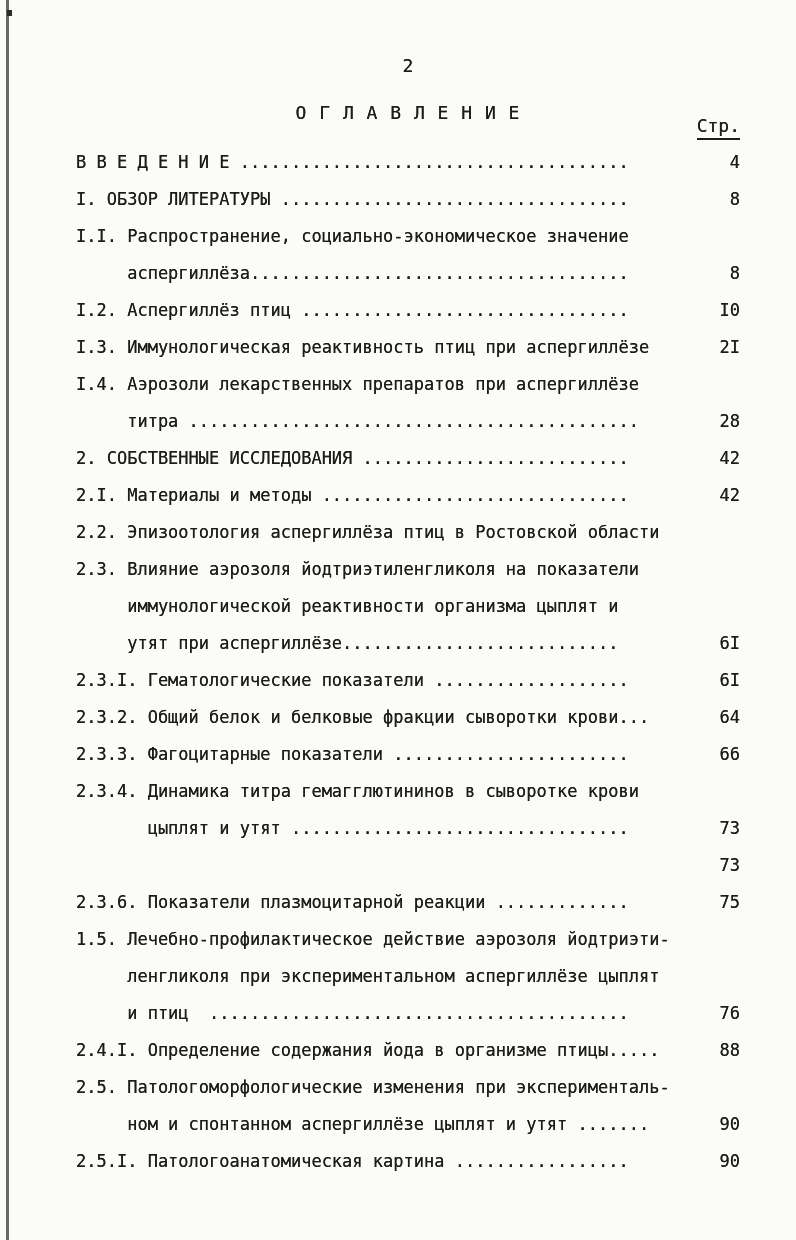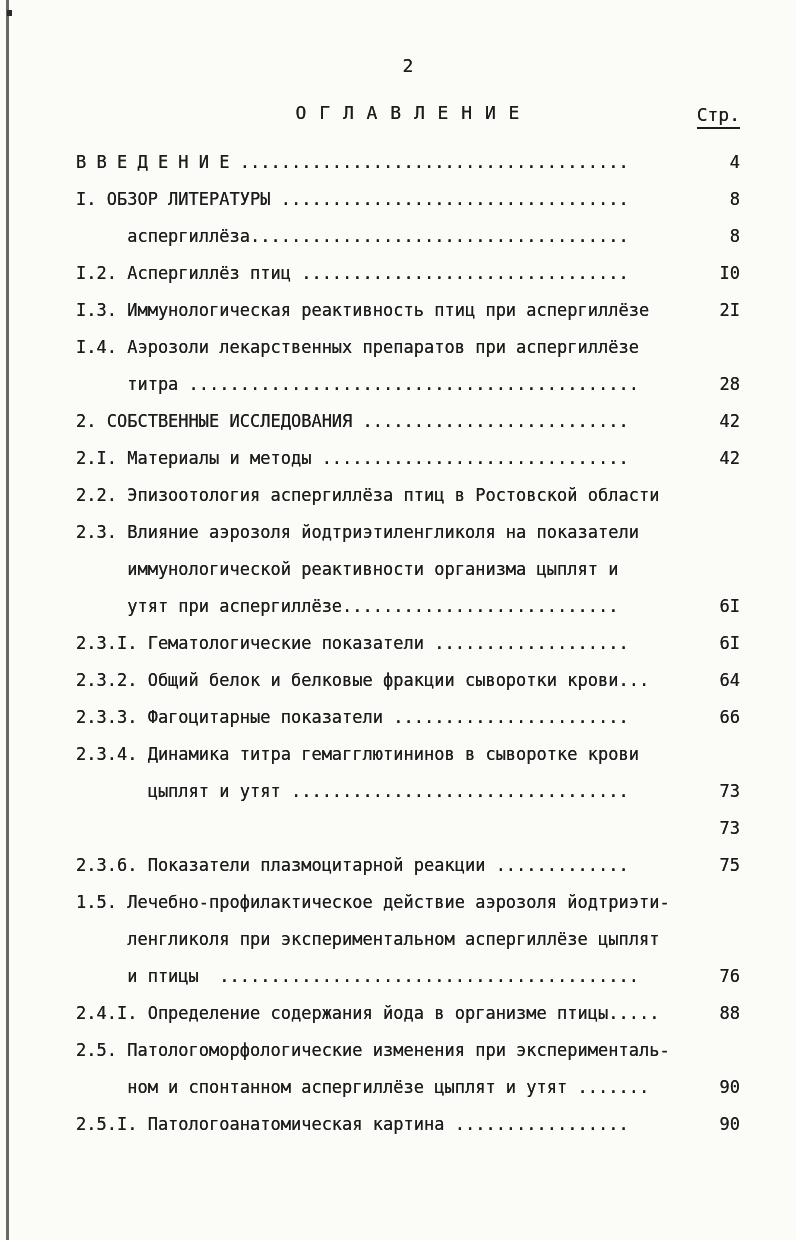--- a/index.html
+++ b/index.html
@@ -43,21 +43,21 @@
   }
   .toc-title {
     position: absolute;
     left: 50%;
     transform: translateX(-50%);
     letter-spacing: 1px;
     white-space: pre;
   }
   .page-col-header {
     position: absolute;
-    right: 0; top: 2px;
+    right: 0; top: 13px;
     border-bottom: 2px solid #1c1c1c;
     padding-bottom: 2px;
   }
   .toc-list { margin-top: 10px; }
   .toc-line {
     display: flex;
     align-items: flex-end;
     font-size: 17px;
     line-height: 37px;
     white-space: pre;
@@ -92,20 +92,24 @@
   <div class="toc-list">
       <div class="toc-line">
     <span class="toc-text">В В Е Д Е Н И Е ......................................</span>
     <span class="toc-page">4</span>
   </div>
       <div class="toc-line">
     <span class="toc-text">I. ОБЗОР ЛИТЕРАТУРЫ ..................................</span>
     <span class="toc-page">8</span>
   </div>
       <div class="toc-line">
+    <span class="toc-text">I.I. Распространение, социально-экономическое значение</span>
+    <span class="toc-page"></span>
+  </div>
+      <div class="toc-line">
     <span class="toc-text">     аспергиллёза.....................................</span>
     <span class="toc-page">8</span>
   </div>
       <div class="toc-line">
     <span class="toc-text">I.2. Аспергиллёз птиц ................................</span>
     <span class="toc-page">I0</span>
   </div>
       <div class="toc-line">
     <span class="toc-text">I.3. Иммунологическая реактивность птиц при аспергиллёзе</span>
     <span class="toc-page">2I</span>
@@ -171,21 +175,21 @@
   </div>
       <div class="toc-line">
     <span class="toc-text">1.5. Лечебно-профилактическое действие аэрозоля йодтриэти-</span>
     <span class="toc-page"></span>
   </div>
       <div class="toc-line">
     <span class="toc-text">     ленгликоля при экспериментальном аспергиллёзе цыплят</span>
     <span class="toc-page"></span>
   </div>
       <div class="toc-line">
-    <span class="toc-text">     и птицы  .........................................</span>
+    <span class="toc-text">     и птиц  .........................................</span>
     <span class="toc-page">76</span>
   </div>
       <div class="toc-line">
     <span class="toc-text">2.4.I. Определение содержания йода в организме птицы.....</span>
     <span class="toc-page">88</span>
   </div>
       <div class="toc-line">
     <span class="toc-text">2.5. Патологоморфологические изменения при эксперименталь-</span>
     <span class="toc-page"></span>
   </div>

